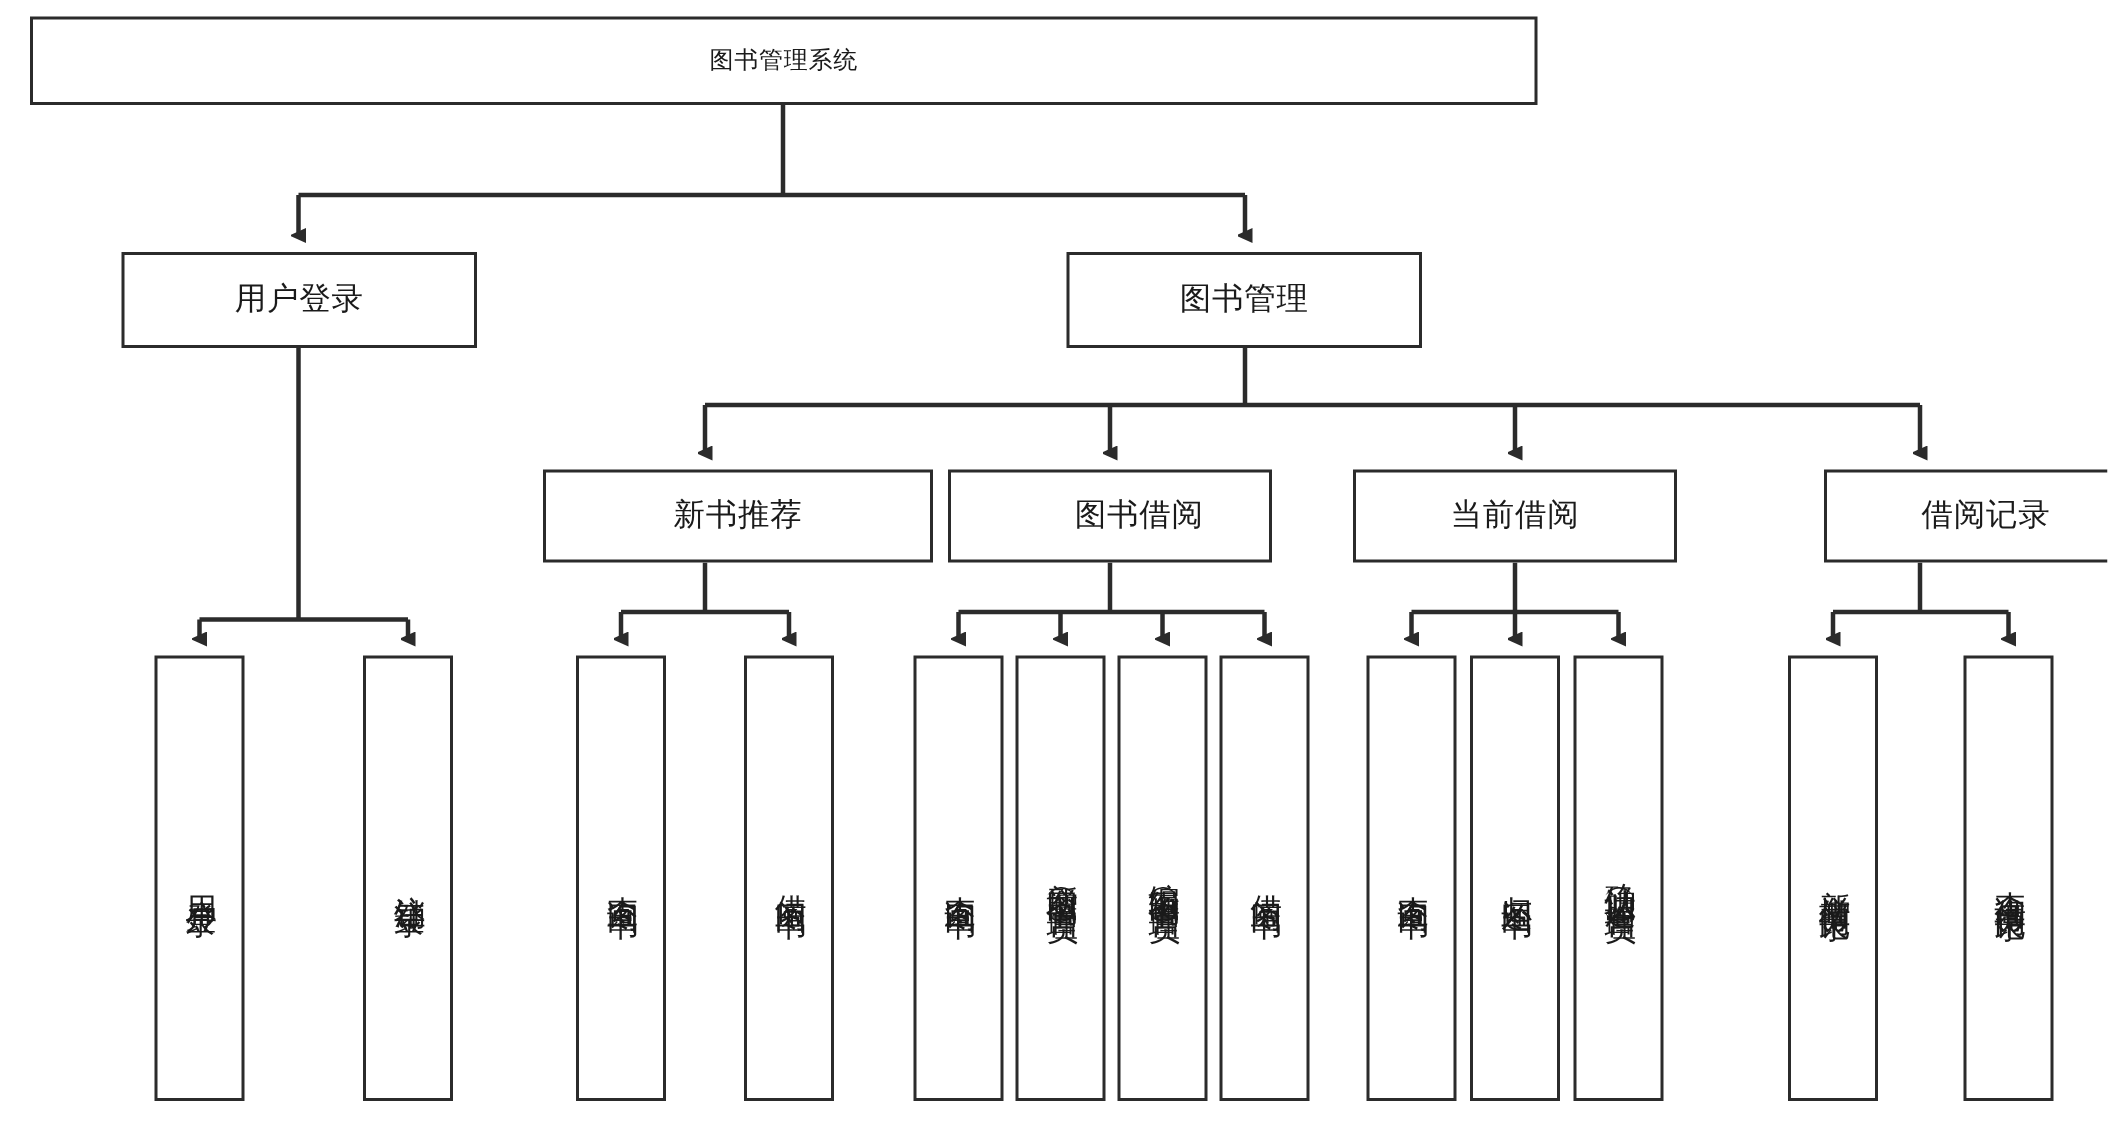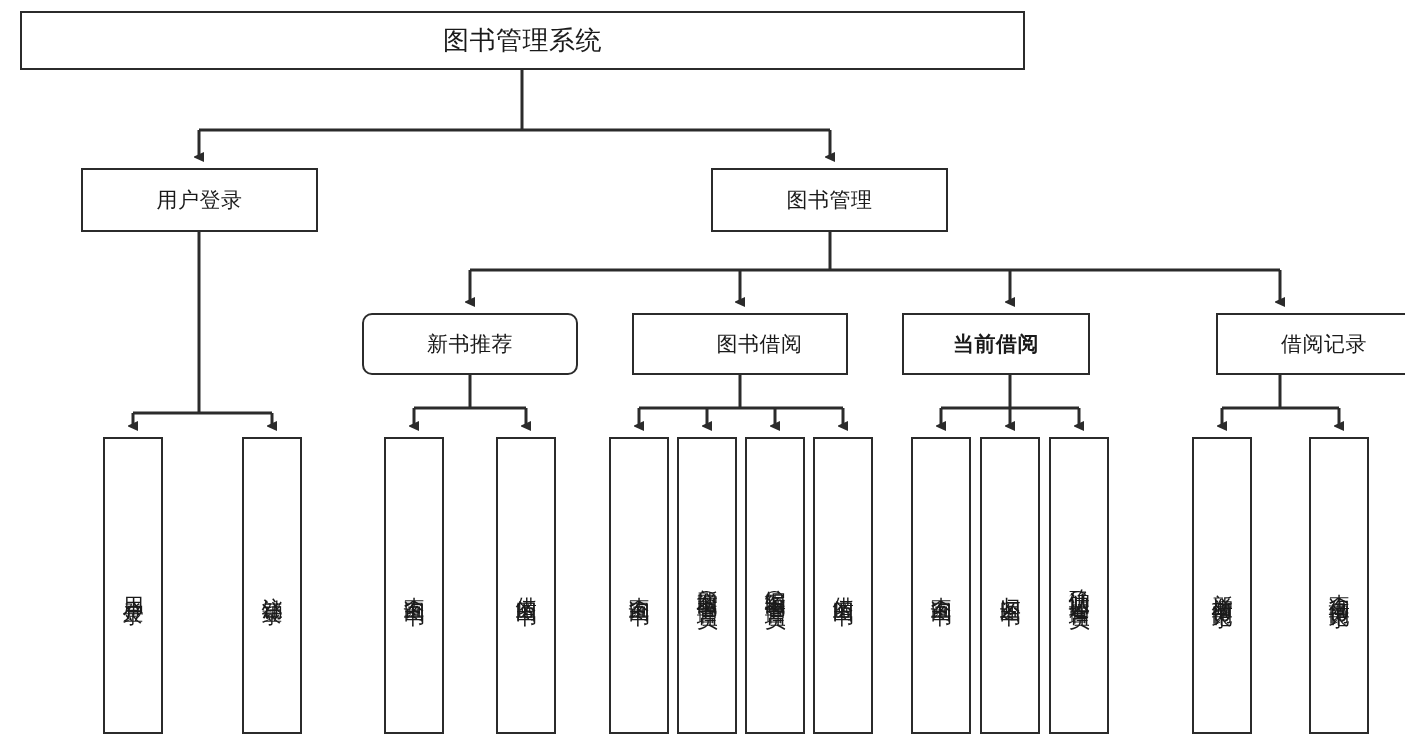--- a/index.html
+++ b/index.html
@@ -34,21 +34,21 @@
     align-items: center;
     justify-content: center;
     color: #1a1a1a;
   }
   .node.horiz {
     font-size: 21px;
     letter-spacing: 0.5px;
     line-height: 1.2;
   }
   .node.root {
-    font-size: 26px;
+    font-size: 16px;
   }
   .node.vert {
     writing-mode: vertical-rl;
     text-orientation: upright;
     font-size: 21px;
     line-height: 1.25;
     letter-spacing: 3px;
     padding: 6px 0;
     text-align: center;
   }
@@ -129,27 +129,27 @@
     <span class="label">图书管理系统</span>
   </div>
 
   <div class="node horiz" style="left:81px; top:168px; width:237px; height:64px;">
     <span class="label">用户登录</span>
   </div>
   <div class="node horiz" style="left:711px; top:168px; width:237px; height:64px;">
     <span class="label">图书管理</span>
   </div>
 
-  <div class="node horiz" style="left:362px; top:313px; width:216px; height:62px;border-radius:10px;">
+  <div class="node horiz" style="left:362px; top:313px; width:260px; height:62px;">
     <span class="label">新书推荐</span>
   </div>
   <div class="node horiz" style="left:632px; top:313px; width:216px; height:62px;padding-left:39px;">
     <span class="label">图书借阅</span>
   </div>
-  <div class="node horiz" style="left:902px; top:313px; width:188px; height:62px;font-weight:bold;">
+  <div class="node horiz" style="left:902px; top:313px; width:216px; height:62px;">
     <span class="label">当前借阅</span>
   </div>
   <div class="node horiz" style="left:1172px; top:313px; width:216px; height:62px;margin-left:44px;">
     <span class="label">借阅记录</span>
   </div>
 
   <div class="node vert" style="left:103px; top:437px; width:60px; height:297px;">
     <span class="label">用户登录</span>
   </div>
   <div class="node vert" style="left:242px; top:437px; width:60px; height:297px;">

